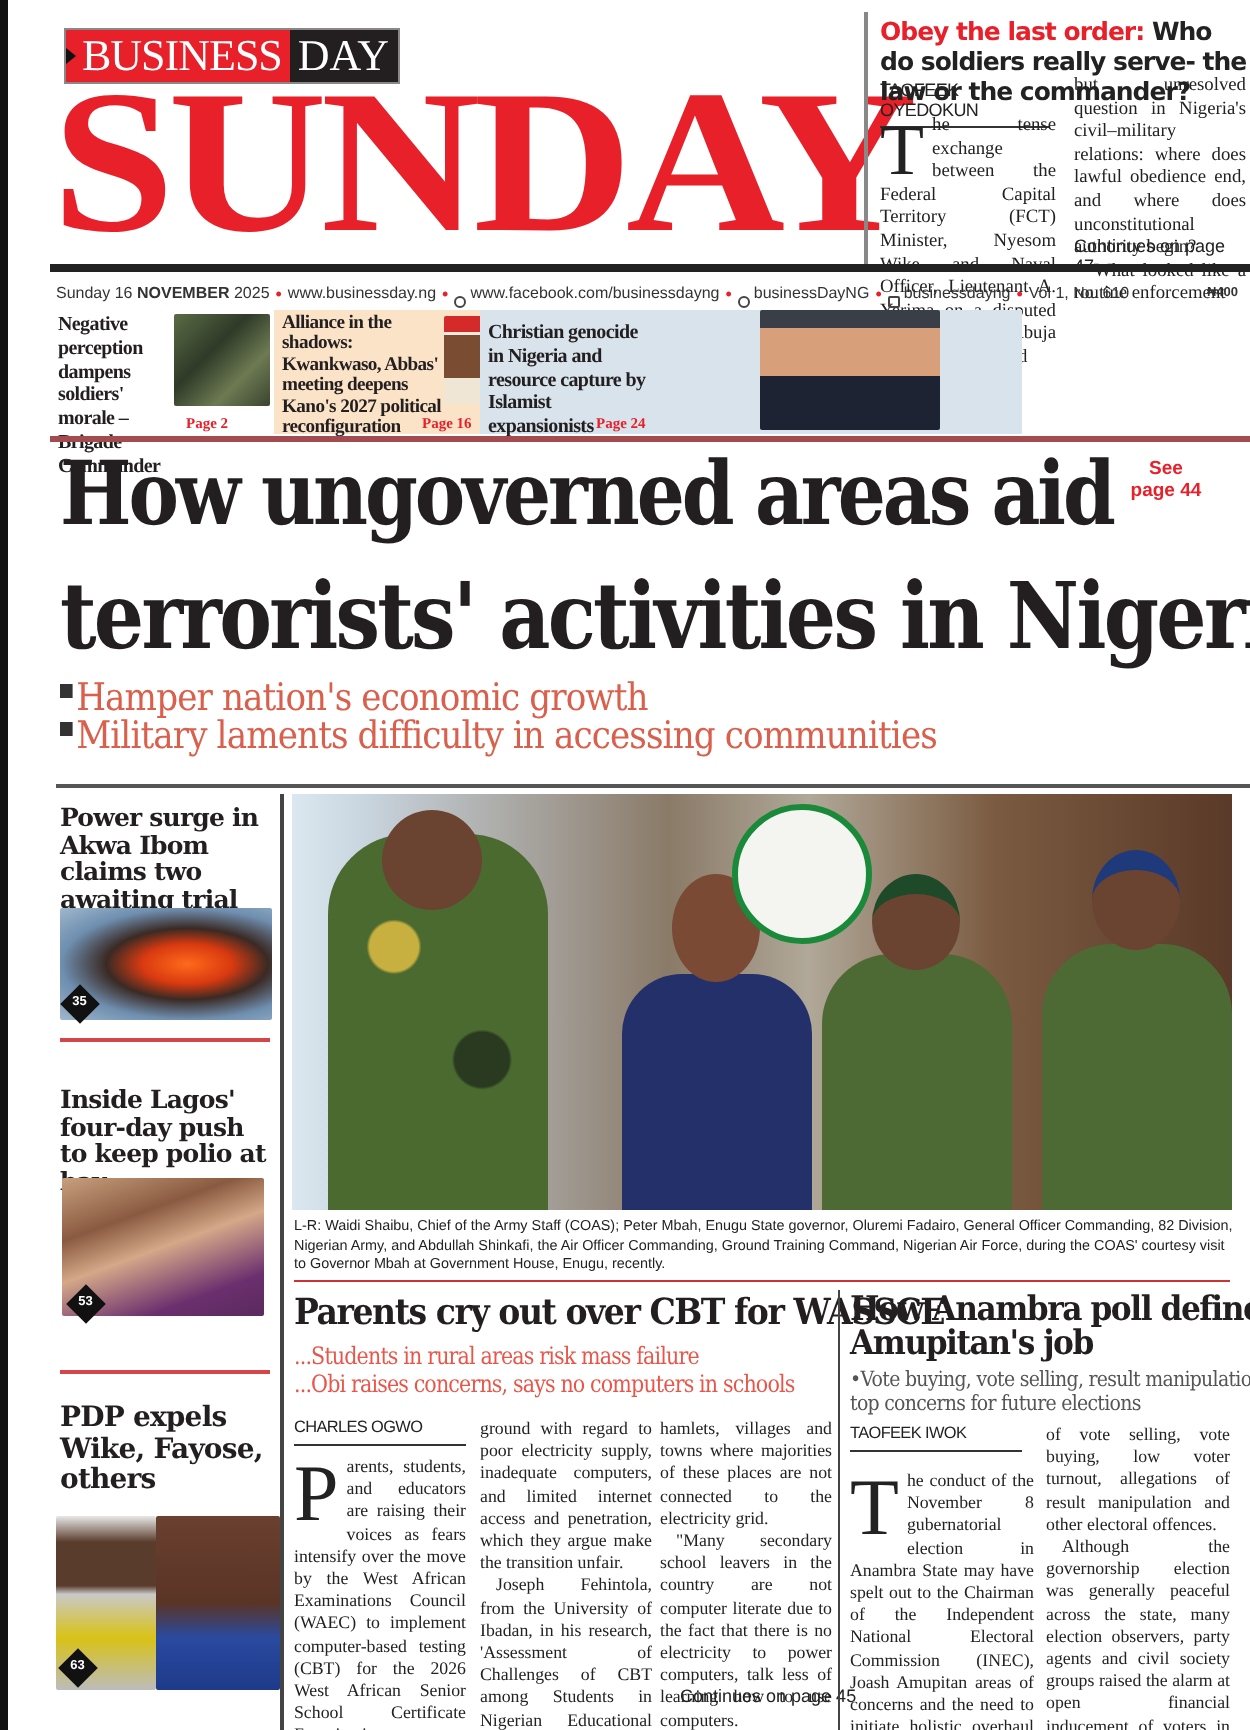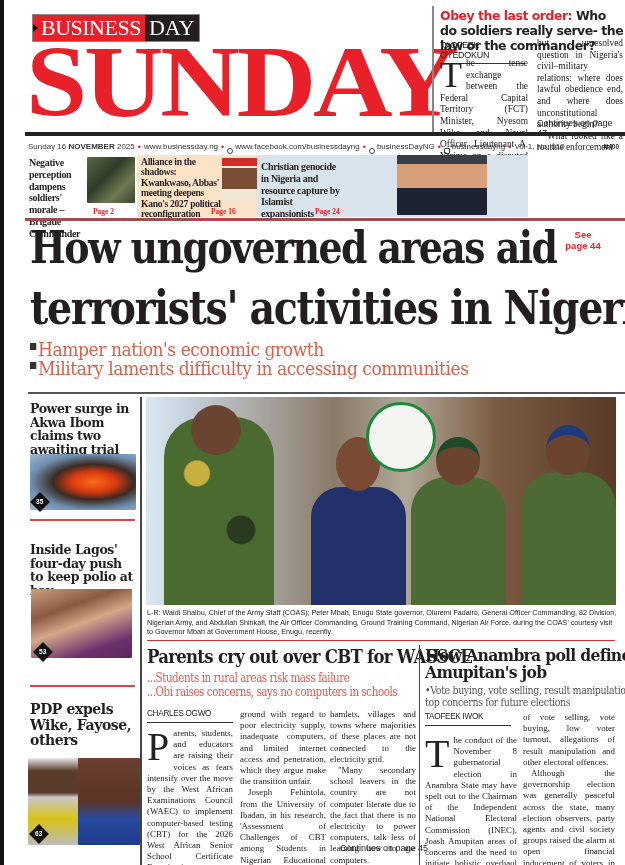--- a/index.html
+++ b/index.html
@@ -36,21 +36,21 @@
 .sm-icon{display:inline-block;width:6px;height:6px;border:1px solid #444;border-radius:50%;margin-right:2px;vertical-align:middle}
 .sm-icon.sq{border-radius:1px}
 
 
 .teasers{left:25px;top:155px;width:600px;height:64px;display:flex}
 .teaser{position:relative;height:62px;padding:2px 4px;display:flex}
 .teaser .t-title{font-family:"Liberation Serif",serif;font-weight:bold;font-size:10px;line-height:11.8px;color:#231f20;letter-spacing:-0.3px}
 .teaser .t-page{position:absolute;bottom:1px;font-family:"Liberation Serif",serif;font-weight:bold;font-size:7.5px;color:#e8202a}
 .t1{width:112px;background:#fff}
 .t2{width:130px;background:#d8e3ec}
-.t3{width:120px;background:#fbe3c8}
+.t3{width:103px;background:#fbe3c8}
 .t4{width:271px;background:#d8e3ec}
 .teaser-rule{left:25px;top:218px;width:600px;height:3px;background:#a34b4e}
 .ph{border-radius:1px}
 
 
 .headline{left:30px;top:224px;width:560px;font-family:"DejaVu Serif",serif;font-weight:bold;font-size:44px;line-height:47px;color:#231f20;letter-spacing:-1.8px;transform:scaleX(0.86);transform-origin:left;white-space:nowrap}
 .see{left:563px;top:229px;width:40px;text-align:center;font-family:"Liberation Sans",sans-serif;font-weight:bold;font-size:9.5px;line-height:11px;color:#e8202a}
 .kickers{left:30px;top:340px;font-family:"DejaVu Serif",serif;font-size:19px;line-height:19px;color:#d9604c;letter-spacing:-0.5px;transform:scaleX(0.9);transform-origin:left;white-space:nowrap}
 .kicker:before{content:"";display:inline-block;width:7px;height:7px;background:#333;margin-right:2px;vertical-align:6px}
 .section-rule{left:28px;top:392px;width:597px;height:2px;background:#555}

